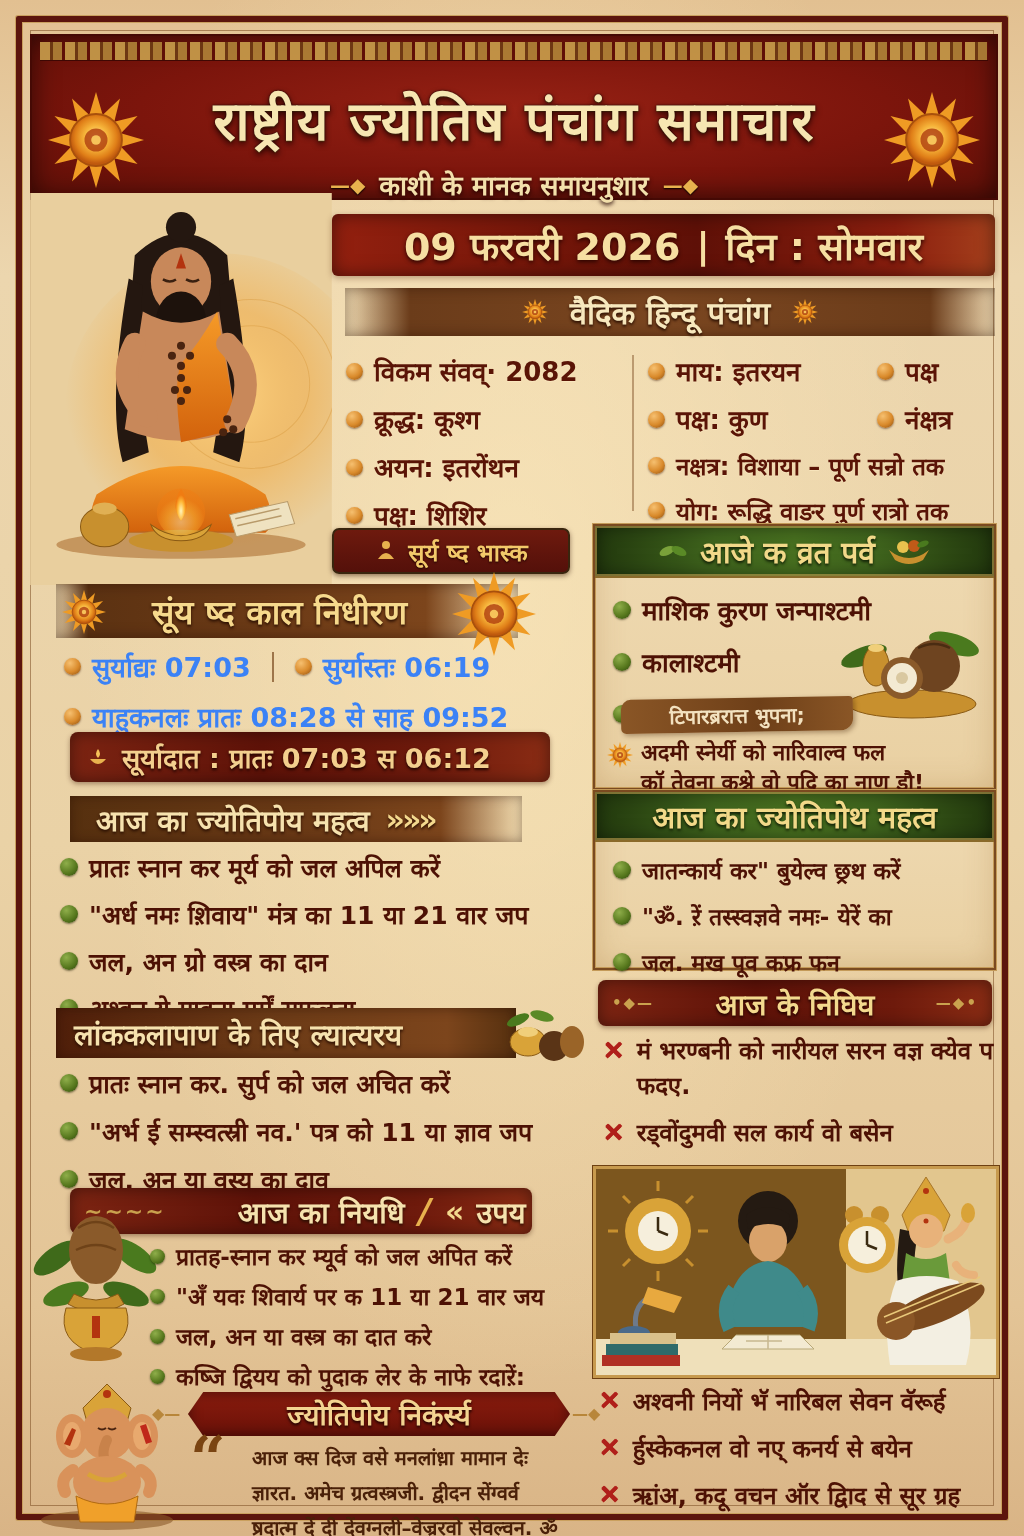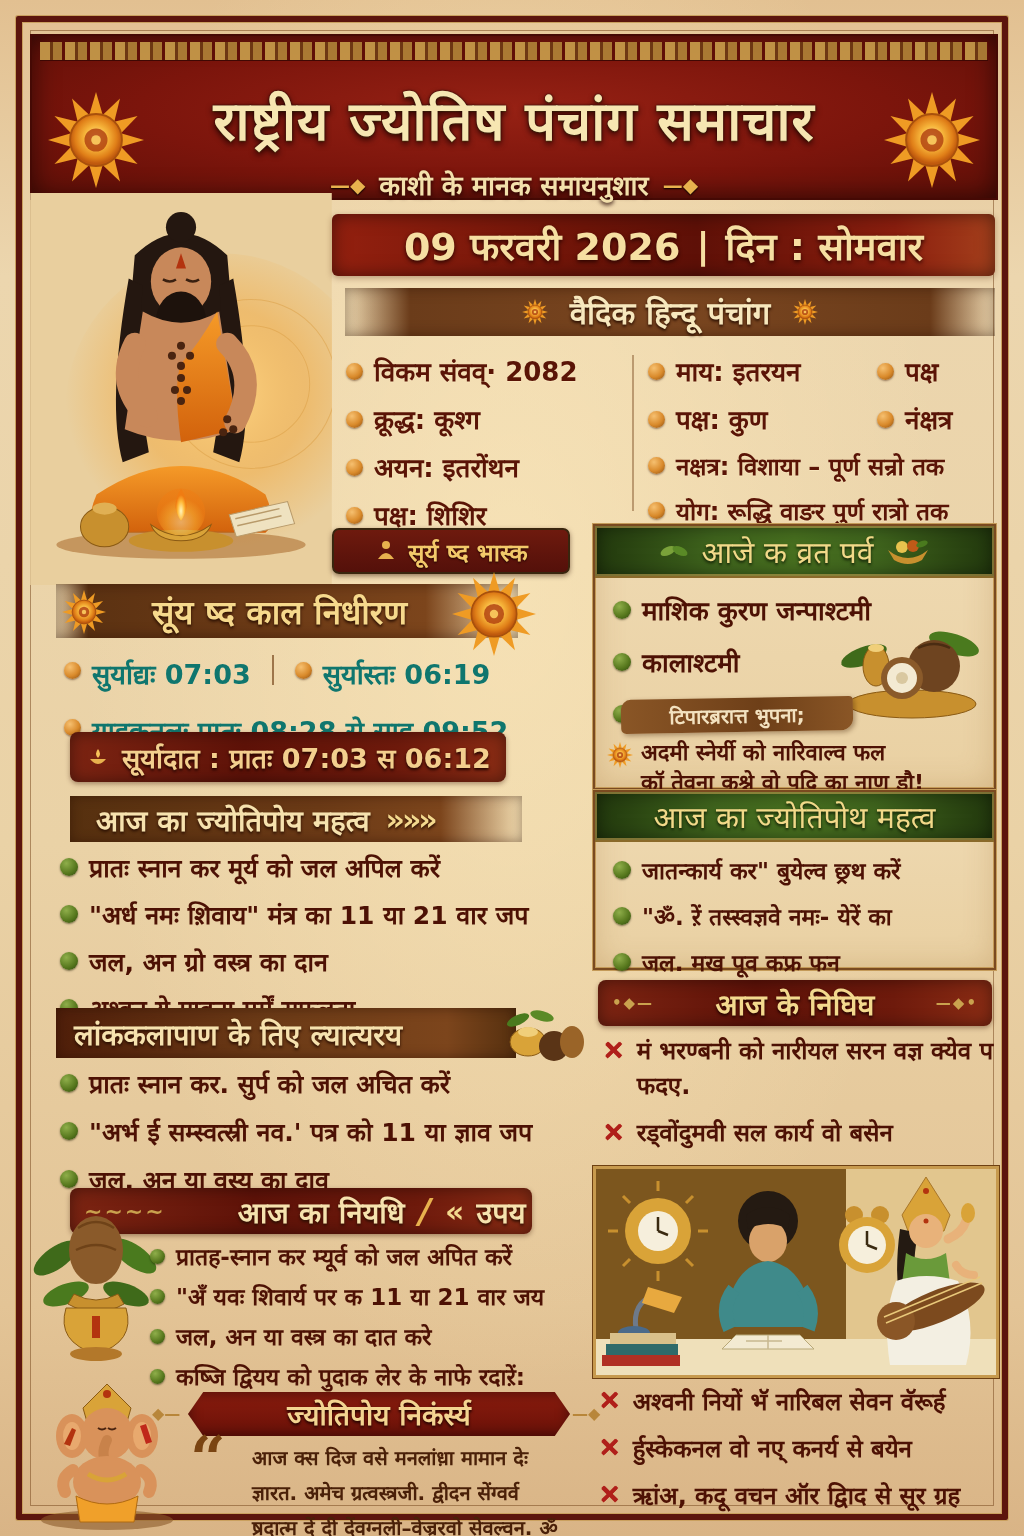--- a/index.html
+++ b/index.html
@@ -55,25 +55,25 @@
     background:linear-gradient(180deg,#6e1a0e,#54100a);border:2px solid #39250e;
     display:flex;align-items:center;justify-content:center;gap:10px;box-shadow:0 2px 5px rgba(50,15,2,.5);}
   .badge .t{font-size:24px;font-weight:bold;color:#f3c96a;text-shadow:0 1px 2px #1d0301;}
   
   .kaalband{left:56px;top:584px;width:462px;height:54px;
     background:linear-gradient(90deg,rgba(80,42,16,0) 0%,#5c3212 7%,#6b3a16 45%,#7c451c 80%,rgba(80,42,16,0) 100%);
     display:flex;align-items:center;box-shadow:inset 0 0 14px rgba(35,12,2,.5);}
   .kaalband .t{font-size:33px;font-weight:bold;color:#f6d98c;text-shadow:0 2px 3px #2a0f02;margin-left:96px;}
   .kaalrows{left:64px;top:648px;width:530px;display:flex;flex-direction:column;gap:13px;}
   .krow{display:flex;align-items:center;gap:11px;}
-  .ktext{font-size:27px;font-weight:bold;color:#0f766e;margin-top:7px;}
+  .ktext{font-size:27px;font-weight:bold;color:#3b82f6;}
   .kdiv{width:2px;height:30px;background:#7a4a20;margin:0 10px;opacity:.7;}
   .maroonband{border-radius:8px;background:linear-gradient(90deg,#7c2412 0%,#5e1208 40%,#6e1a0c 75%,#8a2c14 100%);
     box-shadow:inset 0 0 16px rgba(0,0,0,.45),0 2px 5px rgba(60,20,4,.4);display:flex;align-items:center;gap:12px;}
-  .suryadaat{left:70px;top:732px;width:436px;height:50px;padding-left:16px;box-sizing:border-box;}
+  .suryadaat{left:70px;top:732px;width:480px;height:50px;padding-left:16px;box-sizing:border-box;}
   .suryadaat .t{font-size:27px;font-weight:bold;color:#f3cf8e;text-shadow:0 2px 3px #200401;}
   .brownband{background:linear-gradient(90deg,#56300f 0%,#6b3a16 55%,#7c451c 82%,rgba(95,48,16,0) 100%);
     box-shadow:inset 0 0 12px rgba(35,12,2,.45);display:flex;align-items:center;}
   .mahatvaL{left:70px;top:796px;width:452px;height:46px;padding-left:26px;box-sizing:border-box;gap:16px;}
   .bandtext{font-size:29px;font-weight:bold;color:#f6e2ae;text-shadow:0 2px 3px #2a0f02;}
   .chev{font-size:30px;font-weight:bold;color:#f3d98e;letter-spacing:-3px;text-shadow:0 2px 3px #2a0f02;}
   .list{display:flex;flex-direction:column;}
   .list1{left:60px;top:850px;width:560px;gap:13px;}
   .ltext{font-size:25px;font-weight:bold;color:#4d1104;}
   .lokhead{left:56px;top:1008px;width:460px;height:50px;background:linear-gradient(90deg,#501f0a 0%,#6b3a16 45%,#7c451c 85%,#56300f 100%);
@@ -96,21 +96,21 @@
   .ribbon-orn{font-size:16px;color:#b8863a;font-weight:bold;}
   .quotemark{left:190px;top:1428px;font-size:62px;font-weight:bold;color:#7a4412;font-family:"DejaVu Serif",serif;line-height:1;}
   .quote{left:252px;top:1444px;width:336px;display:flex;flex-direction:column;gap:8px;}
   .qline{font-size:20px;font-weight:bold;color:#4a2008;}
   
   .rbox{border:2px solid #7a4a20;box-shadow:0 0 0 1px #c49a58,inset 0 0 0 1px #c49a58, inset 0 0 30px rgba(150,100,40,.25);
     background:linear-gradient(180deg,#efdab2,#e9d0a2);}
   .greenhead{background:linear-gradient(90deg,#22380d 0%,#3f641d 30%,#476f1f 50%,#3f641d 70%,#22380d 100%);
     border-bottom:2px solid #8a6a2a;box-shadow:inset 0 0 0 2px rgba(205,170,85,.55), inset 0 0 18px rgba(0,0,0,.5);
     display:flex;align-items:center;justify-content:center;gap:12px;}
-  .greenhead .t{font-size:30px;font-weight:normal;color:#f2d989;text-shadow:0 2px 3px #101d05;}
+  .greenhead .t{font-size:30px;font-weight:bold;color:#f2d989;text-shadow:0 2px 3px #101d05;}
   .vratbox{left:593px;top:524px;width:399px;height:262px;}
   .vrathead{height:50px;}
   .vlist{left:18px;top:66px;gap:16px;position:absolute;display:flex;flex-direction:column;}
   .vtext{font-size:26px;font-weight:bold;color:#4d1104;}
   .smudge{left:26px;top:172px;width:232px;height:34px;background:linear-gradient(90deg,#8a5626,#6e3f18 60%,#8a5626);
     border-radius:10px 4px 12px 5px;display:flex;align-items:center;justify-content:center;transform:rotate(-1deg);
     box-shadow:2px 2px 5px rgba(70,35,8,.4);}
   .smudge .t{font-size:20px;font-weight:bold;color:#f3e2c0;}
   .vnote{left:12px;top:212px;width:376px;position:absolute;display:flex;gap:8px;}
   .vnotetext{font-size:22px;font-weight:bold;color:#4d1104;line-height:1.35;}

